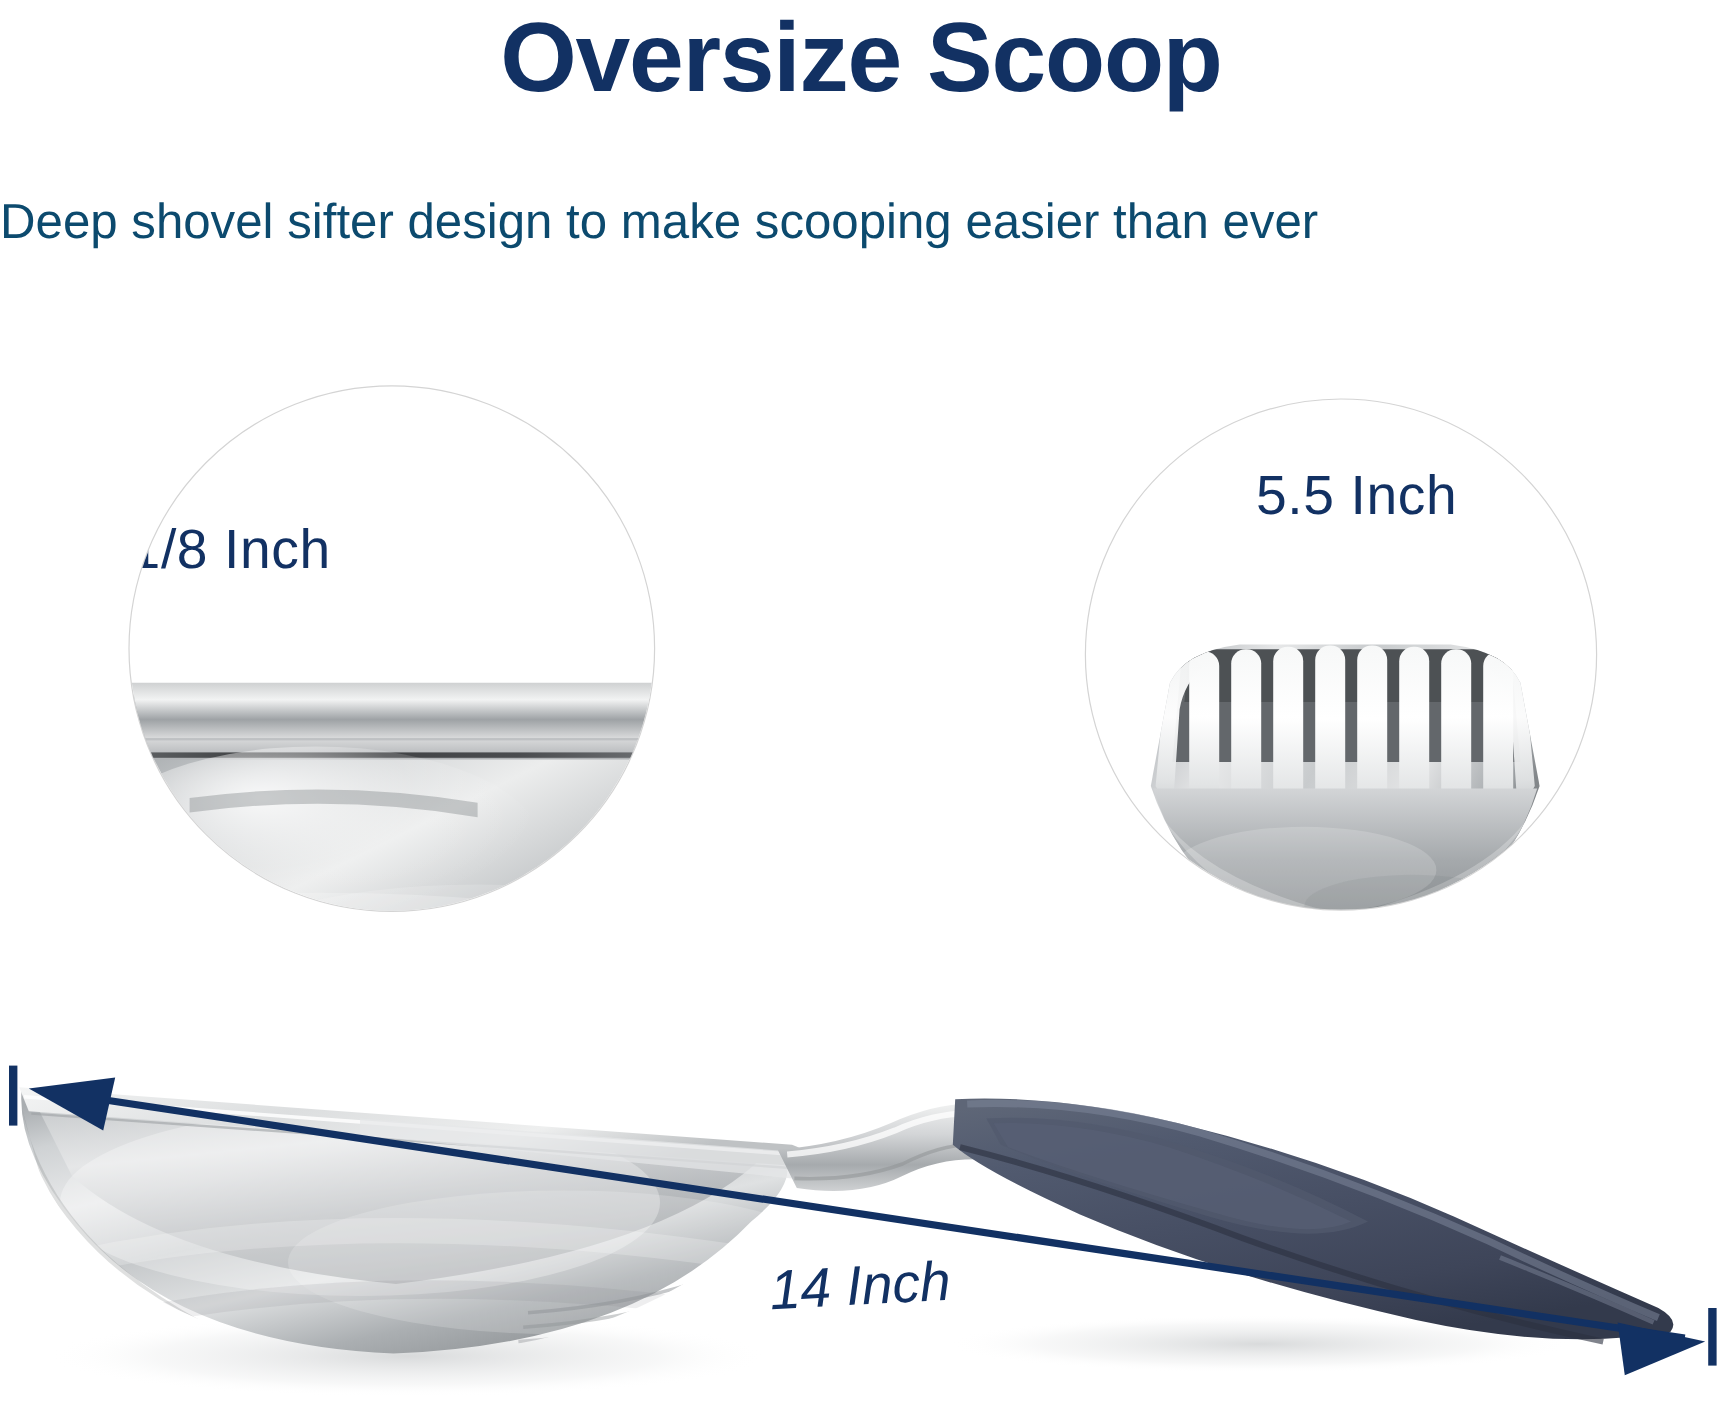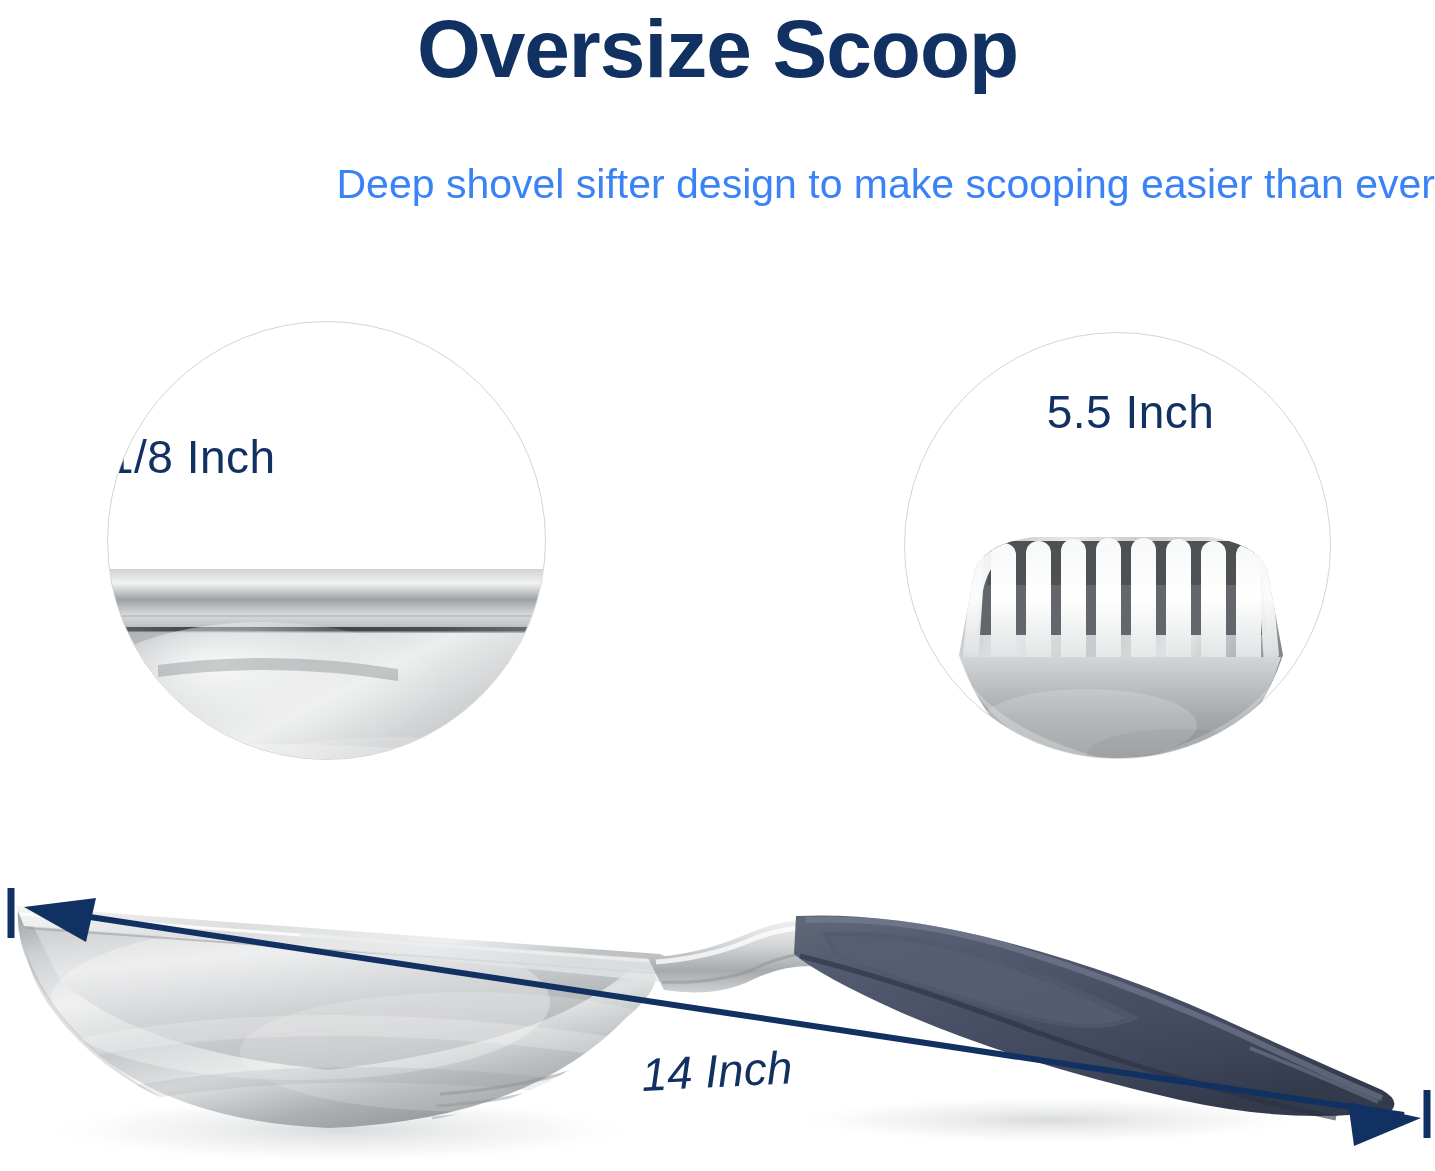--- a/index.html
+++ b/index.html
@@ -30,24 +30,24 @@
     letter-spacing: -1px;
     color: #123163;
     line-height: 1.05;
     white-space: nowrap;
   }
   .subtitle {
     position: absolute;
     left: 0;
     top: 162px;
     width: 1435px;
-    text-align: right;
+    text-align: left;
     font-size: 41px;
     font-weight: normal;
-    color: #3b82f6;
+    color: #0c4a6e;
     line-height: 1.1;
     white-space: nowrap;
   }
 
   
   .circle-inset {
     position: absolute;
     border-radius: 50%;
     border: 1.5px solid #d4d4d4;
     background: #ffffff;

